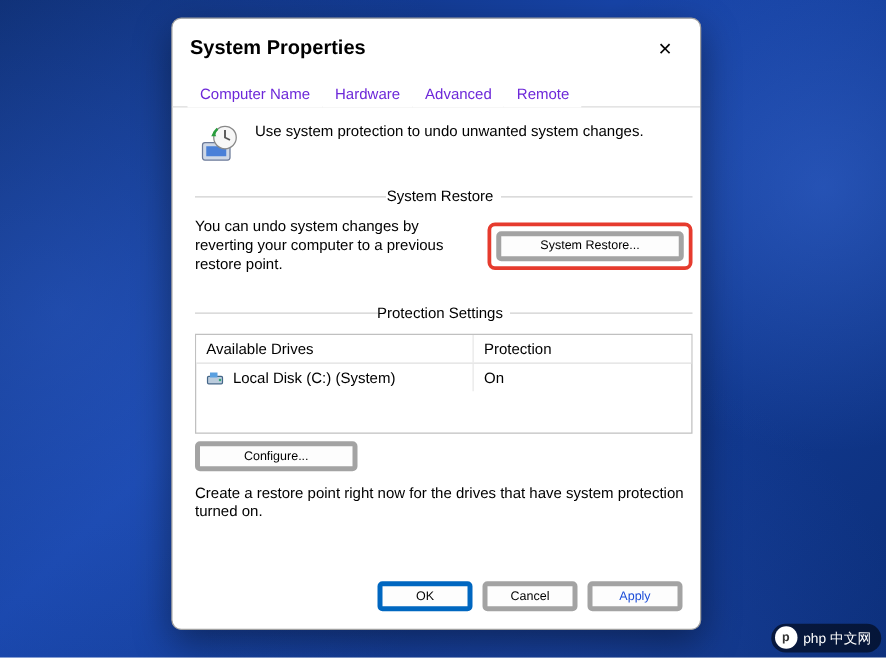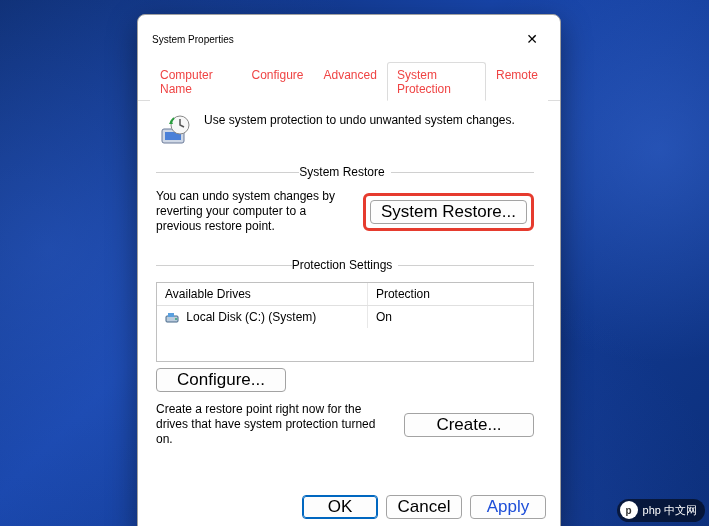--- a/index.html
+++ b/index.html
@@ -31,52 +31,52 @@
     border: 1px solid #a0a0a0;
     border-radius: 8px;
     box-shadow: 0 10px 30px rgba(0,0,0,0.4);
   }
   .titlebar {
     display: flex;
     align-items: center;
     justify-content: space-between;
     padding: 10px 14px 8px 14px;
   }
-  .titlebar-title { font-size: 10px; color: #000; }
+  .titlebar-title { font-size: 16px; color: #000; font-weight: bold; }
   .close-x {
     font-size: 14px;
     width: 28px; height: 28px;
     display:flex; align-items:center; justify-content:center;
     cursor: pointer;
   }
   .tabbar {
     display: flex;
     padding: 0 12px;
     border-bottom: 1px solid #dcdcdc;
     gap: 0;
   }
   .tab {
     padding: 5px 9px 4px 9px;
     font-size: 12px;
-    color: #ef4444;
+    color: #6d28d9;
     cursor: pointer;
     border: 1px solid transparent;
     border-bottom: none;
     position: relative;
     top: 1px;
     background: #fff;
   }
   .tab.active {
     border-color: #dcdcdc;
     border-top-left-radius: 3px;
     border-top-right-radius: 3px;
     border-bottom: 1px solid #fff;
   }
   .body {
-    padding: 12px 26px 14px 18px;
+    padding: 12px 6px 14px 18px;
   }
   .intro {
     display: flex;
     gap: 12px;
     align-items: flex-start;
     margin-bottom: 18px;
     padding-left: 2px;
   }
   .icon-restore {
     width: 34px; height: 34px; flex: none;
@@ -102,24 +102,24 @@
   }
   .desc {
     flex: 1;
     font-size: 12px;
     color: #000;
     line-height: 1.25;
   }
   .btn {
     min-width: 150px;
     height: 24px;
-    border: 1px solid #a3a3a3;
+    border: 4px solid #a3a3a3;
     border-radius: 4px;
     background: #fdfdfd;
-    font-size: 17px;
+    font-size: 10px;
     cursor: pointer;
     padding: 0 10px;
   }
   .btn:disabled { color: #1d4ed8; }
   .btn-sm { min-width: 130px; }
   .highlight {
     border: 3px solid #e63b2e;
     border-radius: 6px;
     padding: 4px;
     display: inline-block;
@@ -182,23 +182,22 @@
 <div class="dialog">
   <div class="titlebar">
     <span class="titlebar-title">System Properties</span>
     <div class="close-x">
       <span>✕</span>
     </div>
   </div>
 
   <div class="tabbar">
     <div class="tab"><span>Computer Name</span></div>
-    <div class="tab"><span>Configure</span></div>
+    <div class="tab"><span>Hardware</span></div>
     <div class="tab"><span>Advanced</span></div>
-    <div class="tab active"><span>System Protection</span></div>
     <div class="tab"><span>Remote</span></div>
   </div>
 
   <div class="body">
     <div class="intro">
       <svg class="icon-restore" viewBox="0 0 34 34">
         <rect x="4" y="16" width="22" height="14" rx="2" fill="#cfd8e6" stroke="#6b7a99"></rect>
         <rect x="7" y="19" width="16" height="8" fill="#4a80d8"></rect>
         <circle cx="22" cy="12" r="9" fill="#f7f7f7" stroke="#888"></circle>
         <path d="M22 6 L22 12 L26 14" stroke="#555" stroke-width="1.5" fill="none"></path>
@@ -237,21 +236,20 @@
           <div class="td col2">On</div>
         </div>
       </div>
 
       <div class="settings-rows">
         <div class="row">
           <button class="btn btn-sm">Configure...</button>
         </div>
         <div class="row">
           <div class="desc">Create a restore point right now for the drives that have system protection turned on.</div>
-          <button class="btn btn-sm">Create...</button>
         </div>
       </div>
     </fieldset>
   </div>
 
   <div class="footer">
     <button class="btn primary">OK</button>
     <button class="btn">Cancel</button>
     <button class="btn" disabled="">Apply</button>
   </div>

